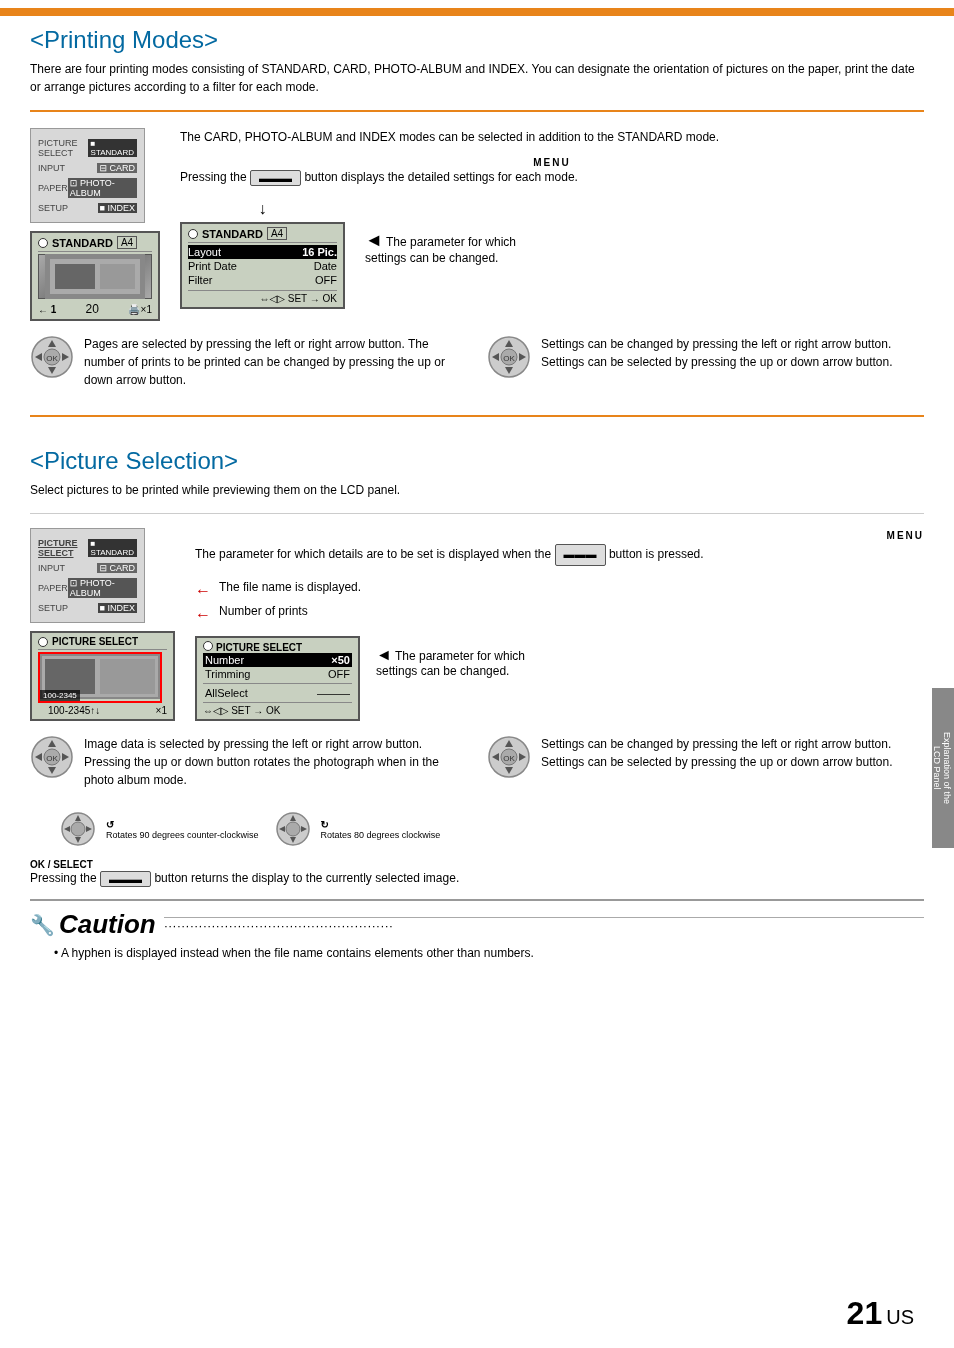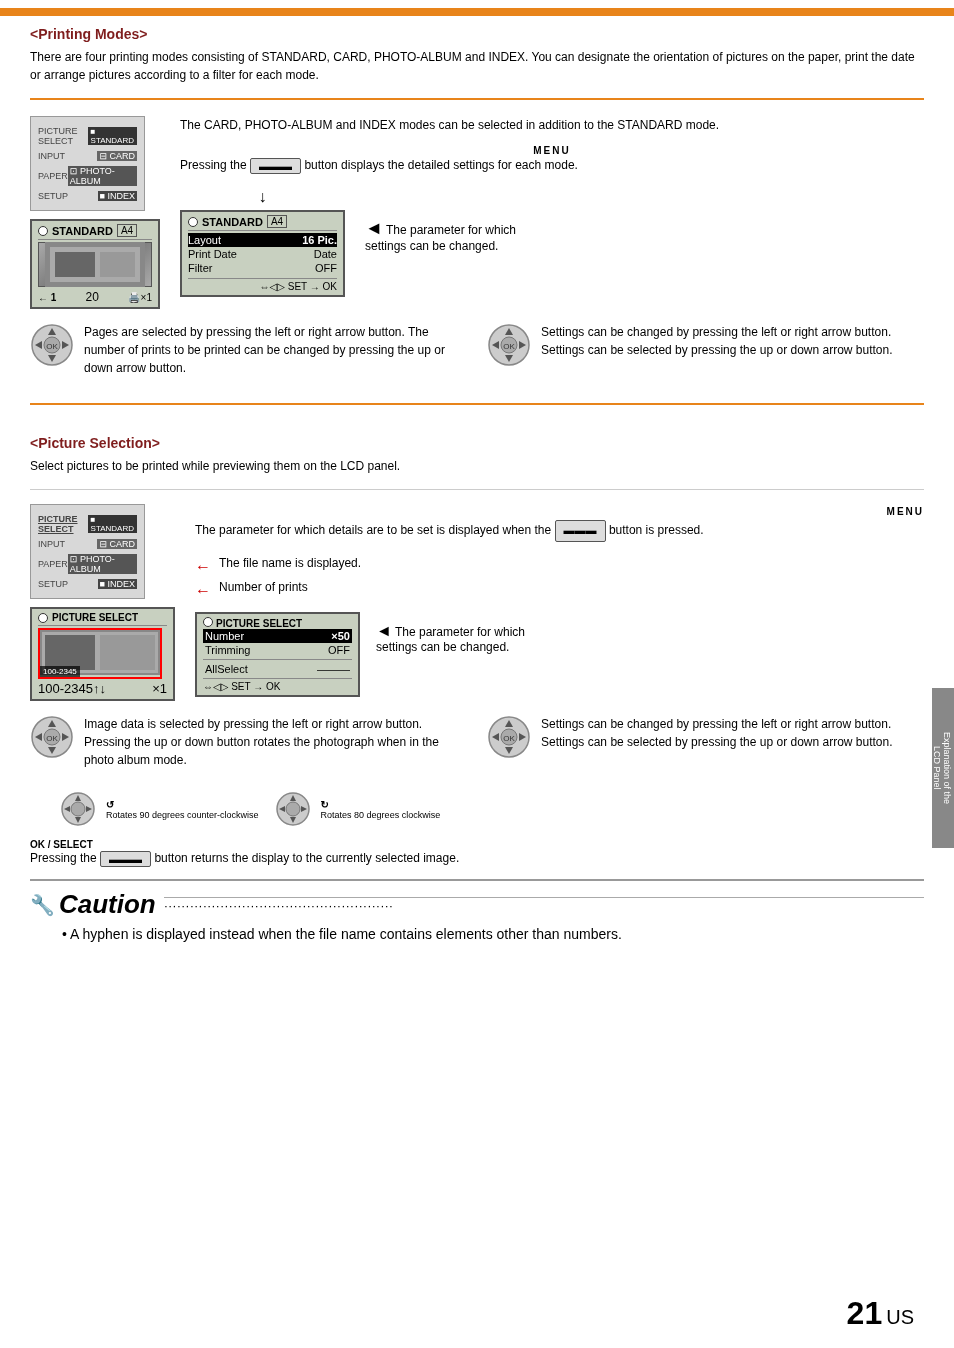--- a/index.html
+++ b/index.html
@@ -38,23 +38,23 @@
       width: 22px;
       height: 160px;
       background: #888;
       display: flex;
       align-items: center;
       justify-content: center;
     }
 
     
     .section-title {
-      color: #7f1d1d;
-      font-size: 14px;
-      font-weight: bold;
+      color: #0369a1;
+      font-size: 24px;
+      font-weight: normal;
       margin-bottom: 6px;
     }
 
     .section-desc {
       font-size: 12px;
       margin-bottom: 14px;
       line-height: 1.5;
     }
 
     .divider {
@@ -230,22 +230,22 @@
       margin-right: 4px;
     }
 
     .caution-word {
       font-size: 26px;
       font-weight: bold;
       font-style: italic;
     }
 
     .bullet-text {
-      font-size: 14px;
-      margin-left: 16px;
+      font-size: 12px;
+      margin-left: 8px;
     }
 
     
     .right-margin-label {
       position: absolute;
       right: 2px;
       top: 50%;
       transform: translateY(-50%);
       writing-mode: vertical-rl;
       text-orientation: mixed;
@@ -439,21 +439,21 @@
                 <rect x="2" y="2" width="116" height="41" fill="#aaa"></rect>
                 <rect x="5" y="5" width="50" height="35" fill="#666"></rect>
                 <rect x="60" y="5" width="55" height="35" fill="#999"></rect>
               </svg>
             </div>
             
             <div style="position:absolute; bottom:2px; left:2px; background:rgba(0,0,0,0.7); color:#fff; font-size:8px; padding:1px 3px;">
               100-2345
             </div>
           </div>
-          <div style="font-size:13px; margin-top:2px; display:flex; justify-content:space-between;">
+          <div style="font-size:10px; margin-top:2px; display:flex; justify-content:space-between;margin-left:10px;">
             <span>100-2345↑↓</span>
             <span>×1</span>
           </div>
         </div>
       </div>
 
       <div style="flex:1;">
 
         <div style="font-size:12px; margin-bottom:14px; line-height:1.6;">
           <div style="text-align:right; font-size:10px; font-weight:bold; letter-spacing:2px;">MENU</div>

